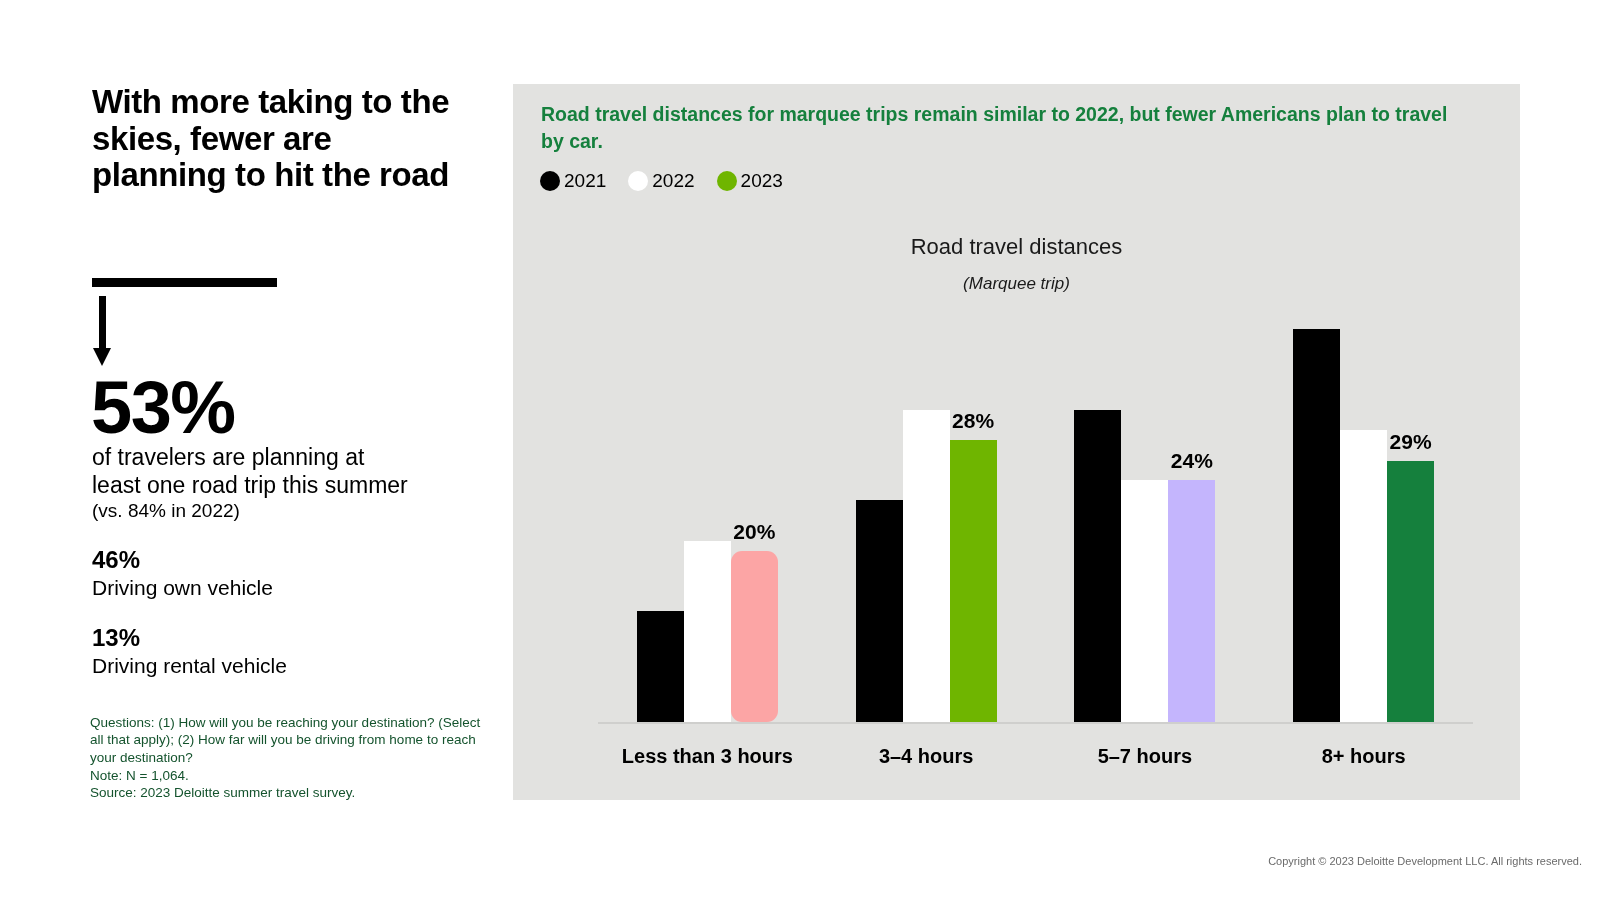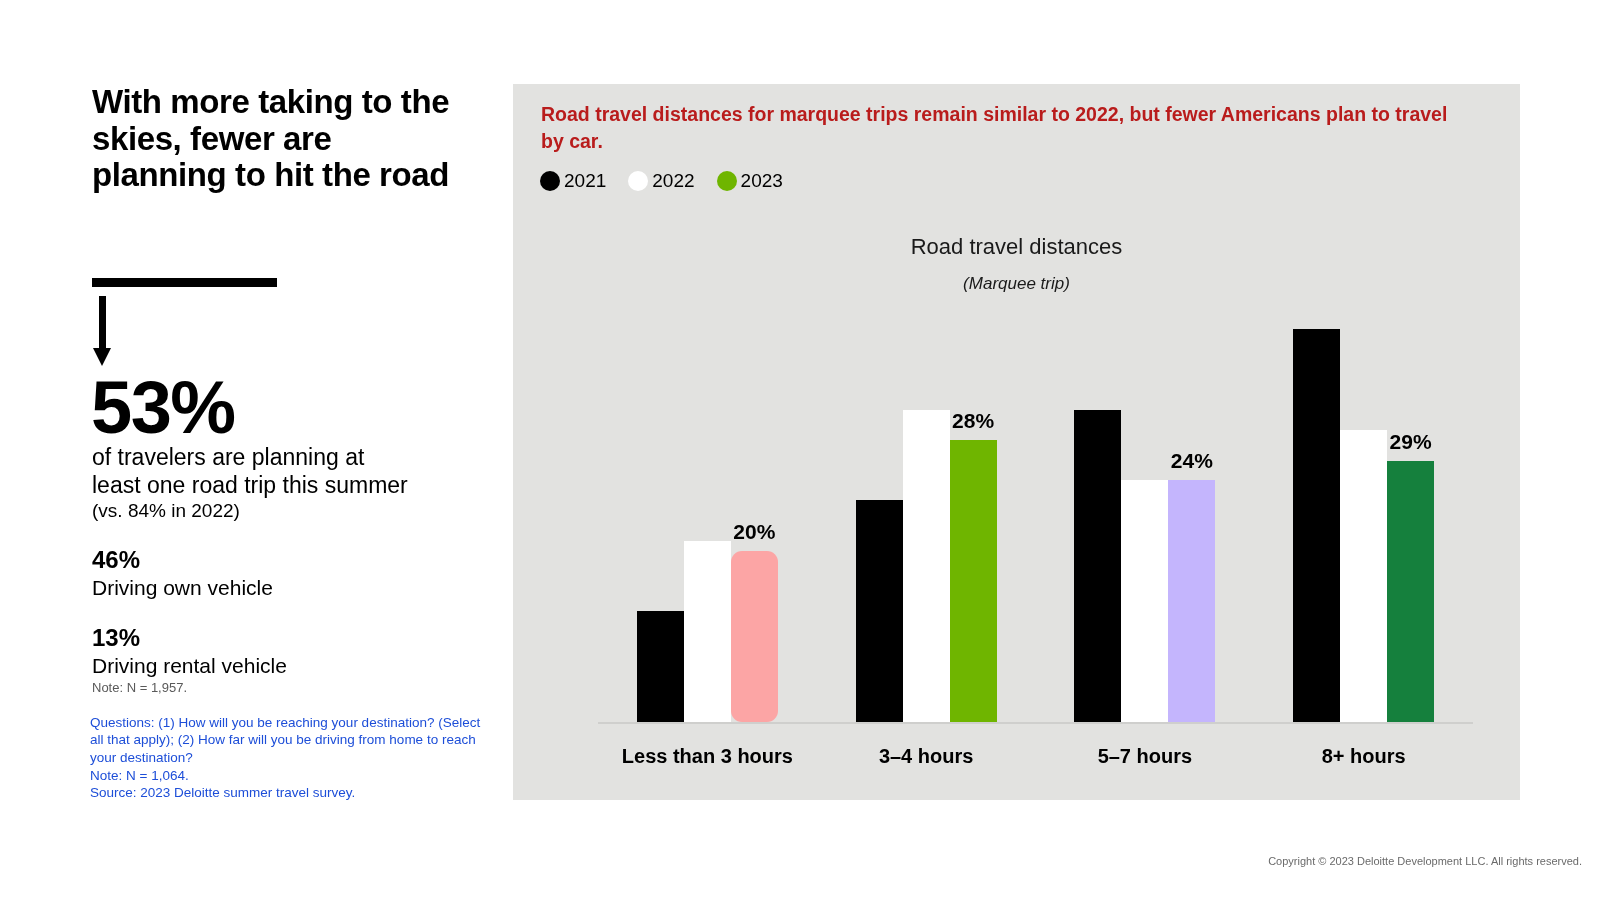--- a/index.html
+++ b/index.html
@@ -50,34 +50,34 @@
   }
   .bigstat-sub { font-size: 19px; color: #000; margin-top: 1px; }
 
   .ministat { margin-top: 24px; }
   .ministat .num { font-size: 24px; font-weight: 700; color: #000; line-height: 1.2; }
   .ministat .lbl { font-size: 21px; color: #000; line-height: 1.2; }
   .note-small { font-size: 13px; color: #5a5a5a; margin-top: 2px; }
 
   .footnotes {
     position: absolute; left: 90px; top: 714px; width: 398px;
-    font-size: 13.5px; line-height: 1.28; color: #1d4ed8;
+    font-size: 13.5px; line-height: 1.28; color: #14532d;
   }
   .footnotes p { margin: 0; }
   .footnotes .q { margin-bottom: 1px; }
 
   
   .panel {
     position: absolute; left: 513px; top: 84px;
     width: 1007px; height: 716px;
     background: #e2e2e0;
   }
   .panel-title {
     position: absolute; left: 28px; top: 17px; width: 920px;
-    font-size: 19.5px; font-weight: 700; line-height: 1.38; color: #b91c1c;
+    font-size: 19.5px; font-weight: 700; line-height: 1.38; color: #15803d;
   }
   .legend {
     position: absolute; left: 27px; top: 86px;
     display: flex; align-items: center; gap: 22px;
   }
   .legend-item { display: flex; align-items: center; gap: 4px; }
   .legend-dot { width: 20px; height: 20px; border-radius: 50%; display: block; }
   .legend-label { font-size: 19px; color: #000; }
 
   .chart-title {
@@ -148,21 +148,20 @@
     <div class="bigstat-sub">(vs. 84% in 2022)</div>
 
     <div class="ministat">
       <div class="num">46%</div>
       <div class="lbl">Driving own vehicle</div>
     </div>
 
     <div class="ministat">
       <div class="num">13%</div>
       <div class="lbl">Driving rental vehicle</div>
-      <div class="note-small">Note: N = 1,957.</div>
     </div>
 
   </div>
 
   <div class="footnotes">
     <p class="q">Questions: (1) How will you be reaching your destination? (Select all that apply); (2) How far will you be driving from home to reach your destination?</p>
     <p>Note: N = 1,064.</p>
     <p>Source: 2023 Deloitte summer travel survey.</p>
   </div>
 

